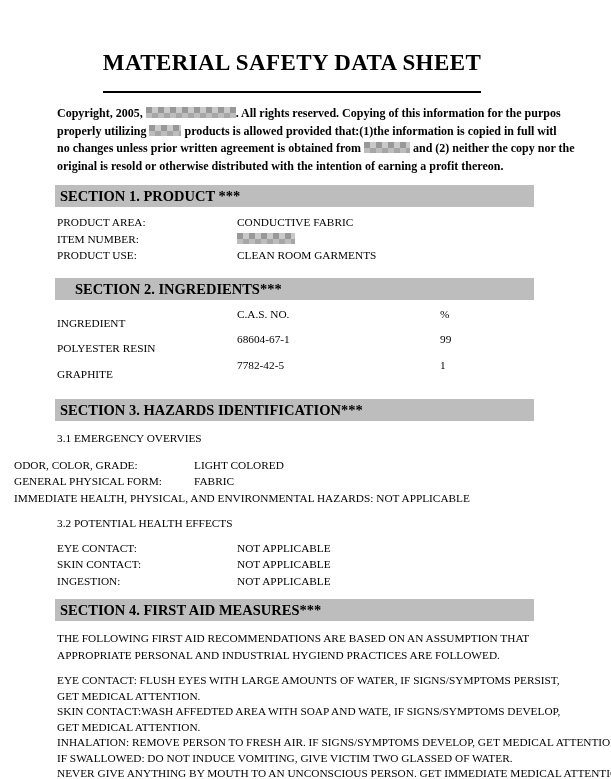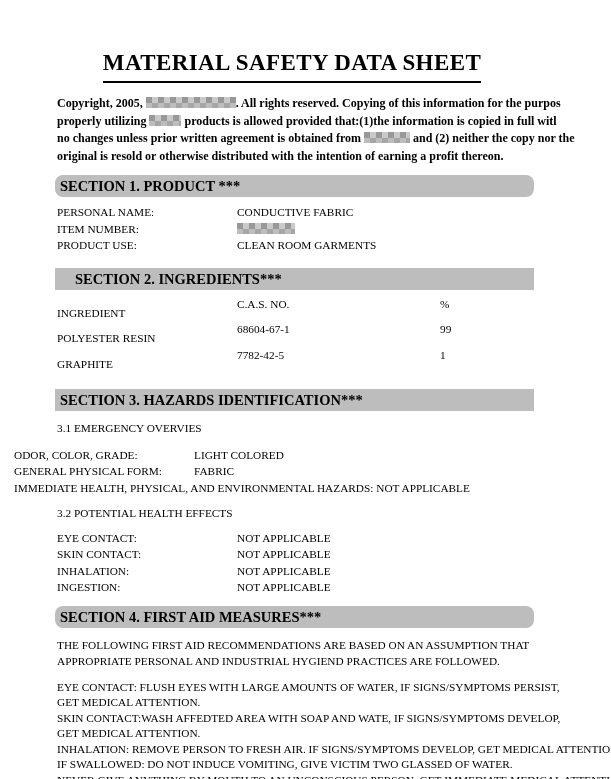--- a/index.html
+++ b/index.html
@@ -10,21 +10,21 @@
     overflow:hidden;
     color:#000000;
     font-family:"Liberation Serif", serif;
   }
   .title-wrap { margin-top:50px; width:584px; text-align:center; }
   .doc-title {
     display:inline-block;
     font-size:23px; font-weight:bold;
     letter-spacing:0.4px;
     border-bottom:2.5px solid #000;
-    padding-bottom:5px;
+    padding-bottom:15px;
   }
   .copyright {
     margin:12px 0 0 57px;
     font-size:12px; font-weight:bold;
     line-height:17.5px;
     white-space:nowrap;
   }
   .redact {
     display:inline-block;
     height:11px;
@@ -41,21 +41,21 @@
   .secbar {
     margin-left:55px;
     width:479px; height:22px;
     box-sizing:border-box;
     background:#bdbdbd;
     font-size:14.5px; font-weight:bold;
     line-height:22px;
     padding-left:5px;
     white-space:nowrap;
   }
-  .mt10 { margin-top:10px;border-radius:8px; } .mt14 { margin-top:14px;padding-left:20px; } .mt17 { margin-top:17px; }
+  .mt10 { margin-top:10px; } .mt14 { margin-top:14px;padding-left:20px; } .mt17 { margin-top:17px; }
   .body-block { margin-left:57px; font-size:11.3px; line-height:16.5px; white-space:nowrap; }
   .kv-label { display:inline-block; width:180px; }
   .tbl-row { display:flex; }
   .c1 { width:180px;margin-top:9px; } .c2 { width:203px; }
   .s1-rows { margin-top:7px; }
   .s2-table { margin-top:6px; }
   .sub-head { margin-top:9px; }
   .s3-rows1 { margin-top:10px;margin-left:14px; }
   .s3-rows2 { margin-top:8px; }
   .s4-para1 { margin-top:9px; }
@@ -73,21 +73,21 @@
   <div class="copyright">
     <div><span>Copyright, 2005, </span><span class="redact r-w90"></span><span>. All rights reserved. Copying of this information for the purpos</span></div>
     <div><span>properly utilizing </span><span class="redact r-w32"></span><span> products is allowed provided that:(1)the information is copied in full witl</span></div>
     <div><span>no changes unless prior written agreement is obtained from </span><span class="redact r-w46"></span><span> and (2) neither the copy nor the</span></div>
     <div>original is resold or otherwise distributed with the intention of earning a profit thereon.</div>
   </div>
 
   <div class="secbar mt10">SECTION 1. PRODUCT ***</div>
   <div class="body-block s1-rows">
     <div>
-      <span class="kv-label">PERSONAL NAME:</span><span>CONDUCTIVE FABRIC</span>
+      <span class="kv-label">PRODUCT AREA:</span><span>CONDUCTIVE FABRIC</span>
     </div>
     <div>
       <span class="kv-label">ITEM NUMBER:</span><span class="redact r-w58"></span>
     </div>
     <div>
       <span class="kv-label">PRODUCT USE:</span><span>CLEAN ROOM GARMENTS</span>
     </div>
   </div>
 
   <div class="secbar mt14">SECTION 2. INGREDIENTS***</div>
@@ -122,23 +122,20 @@
   </div>
   <div class="body-block sub-head">3.2 POTENTIAL HEALTH EFFECTS</div>
   <div class="body-block s3-rows2">
     <div>
       <span class="kv-label">EYE CONTACT:</span><span>NOT APPLICABLE</span>
     </div>
     <div>
       <span class="kv-label">SKIN CONTACT:</span><span>NOT APPLICABLE</span>
     </div>
     <div>
-      <span class="kv-label">INHALATION:</span><span>NOT APPLICABLE</span>
-    </div>
-    <div>
       <span class="kv-label">INGESTION:</span><span>NOT APPLICABLE</span>
     </div>
   </div>
 
   <div class="secbar mt10">SECTION 4. FIRST AID MEASURES***</div>
   <div class="body-block s4-para1">
     <div>THE FOLLOWING FIRST AID RECOMMENDATIONS ARE BASED ON AN ASSUMPTION THAT</div>
     <div>APPROPRIATE PERSONAL AND INDUSTRIAL HYGIEND PRACTICES ARE FOLLOWED.</div>
   </div>
   <div class="body-block s4-para2">

